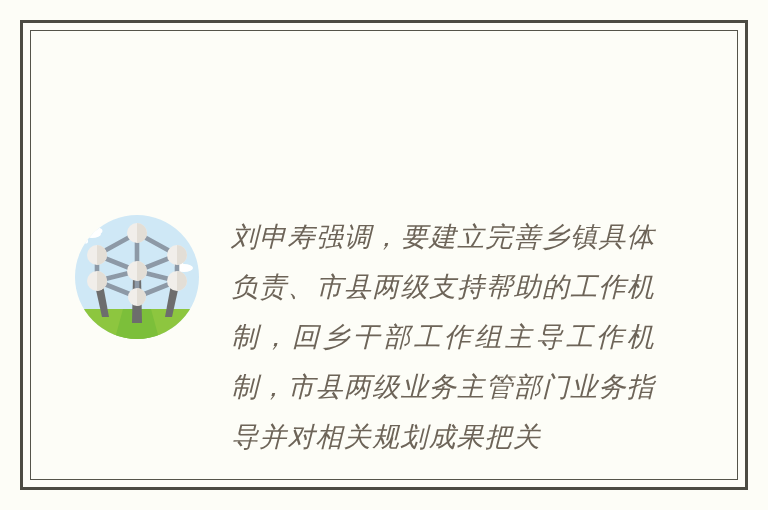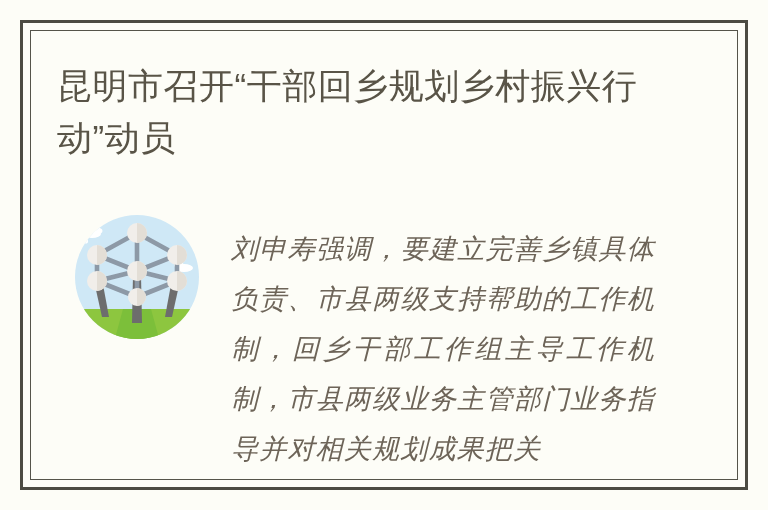--- a/index.html
+++ b/index.html
@@ -64,41 +64,40 @@
     top: 205px;
     width: 132px;
     height: 148px;
   }
   #illus-wrap svg { display: block; }
 
   
   #body-text {
     position: absolute;
     left: 231px;
-    top: 224px;
+    top: 212px;
     width: 424px;
     font-family: "Liberation Serif", serif;
     font-style: italic;
     font-size: 27px;
     line-height: 50px;
     color: #6d6458;
     letter-spacing: 1.2px;
     text-align: justify;
     text-justify: inter-character;
   }
 </style>
 </head>
 <body>
 
 <div id="card">
 
   <div id="frame-outer"></div>
   <div id="frame-inner"></div>
 
-  <div id="title">昆明市召开“干部回乡规划乡村振兴行动”动员</div>
 
   <div id="illus-wrap">
     <svg width="132" height="148" viewBox="0 0 132 148" xmlns="http://www.w3.org/2000/svg">
       <defs>
         <clipPath id="circle-clip">
           <circle cx="66" cy="72" r="62"></circle>
         </clipPath>
       </defs>
 
       <g clip-path="url(#circle-clip)">

